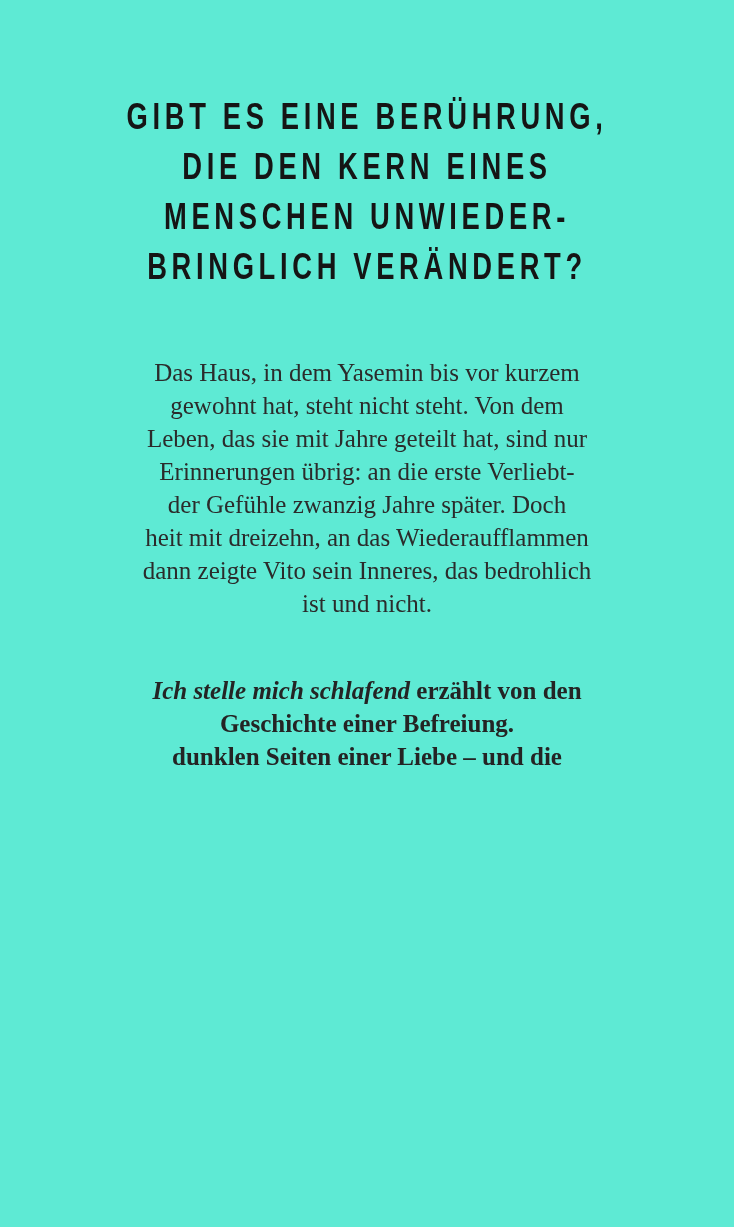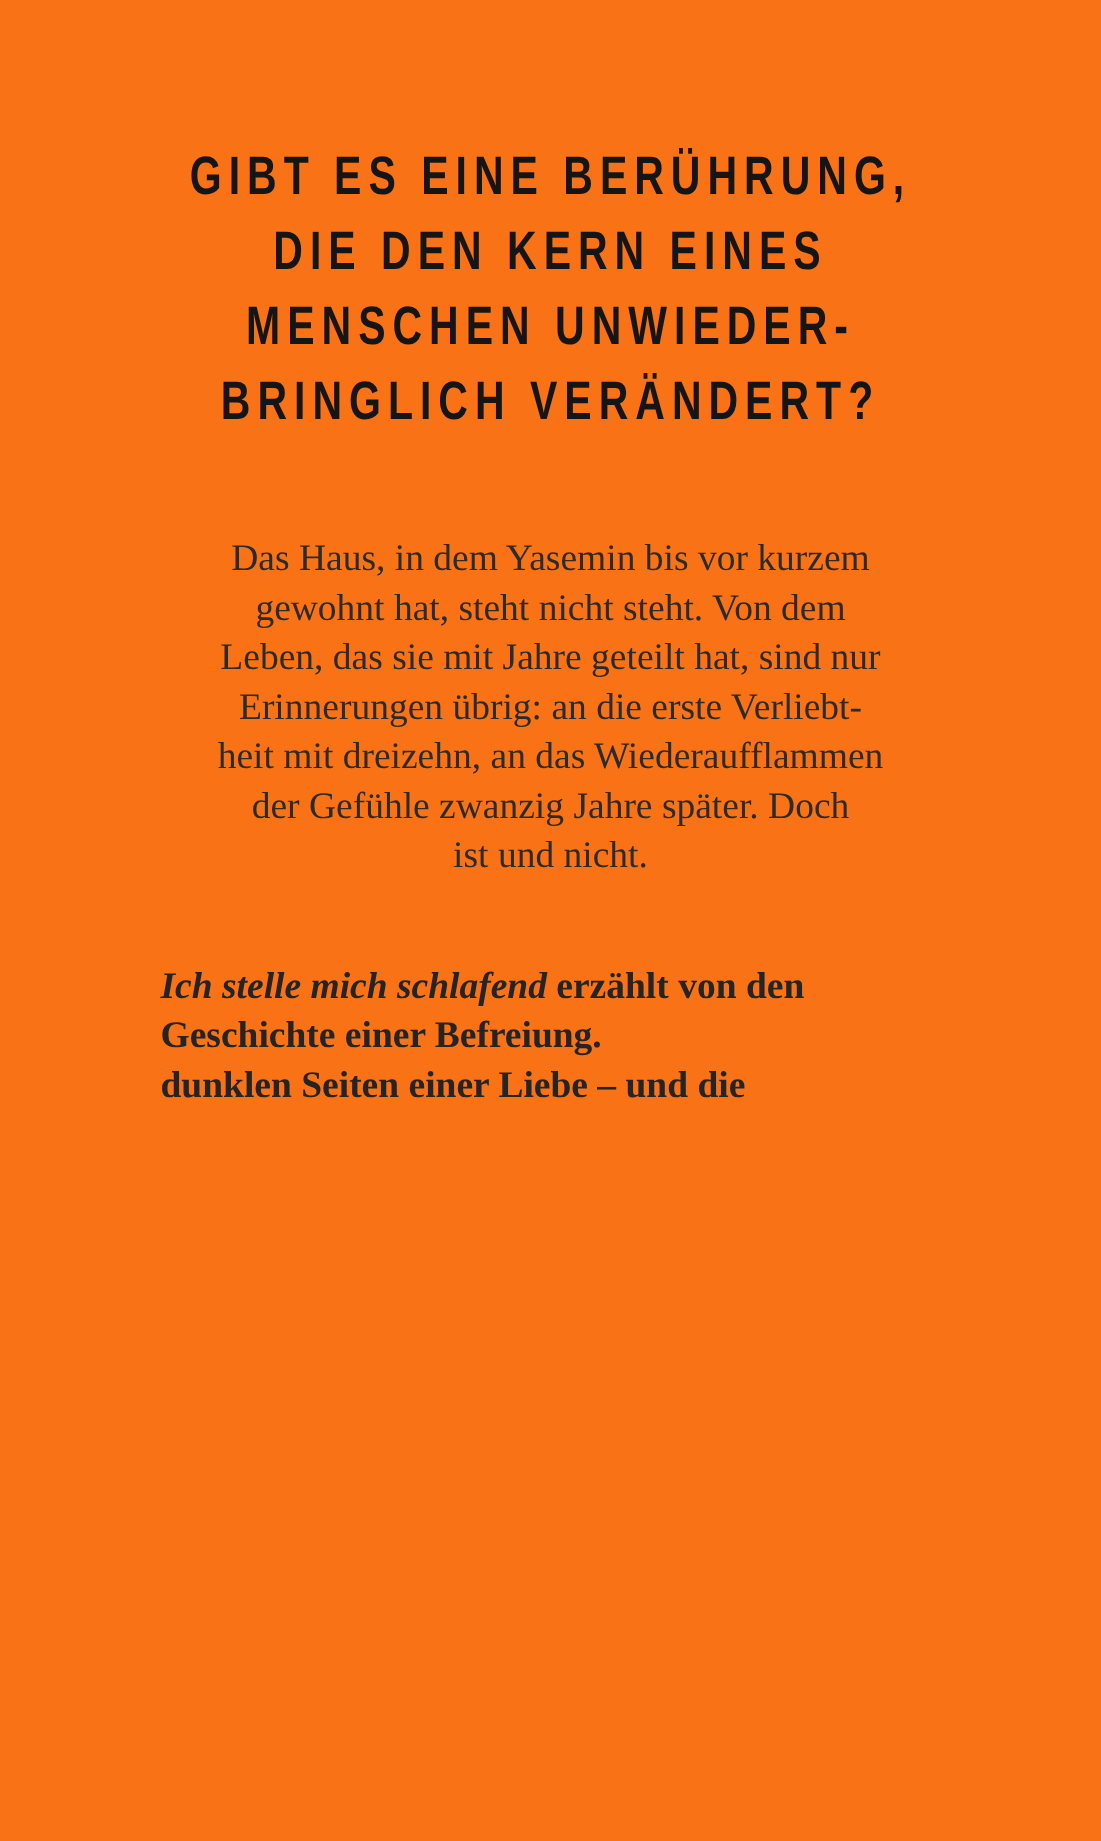--- a/index.html
+++ b/index.html
@@ -5,21 +5,21 @@
   html, body {
     margin: 0;
     padding: 0;
     background: #ffffff;
   }
   .page {
     position: relative;
     width: 734px;
     height: 1227px;
     margin: 0 auto;
-    background: #f97316;
+    background: #5eead4;
     overflow: hidden;
     box-sizing: border-box;
     padding-top: 92px;
   }
   .headline {
     width: 734px;
     text-align: center;
     font-family: "Liberation Sans", "DejaVu Sans", sans-serif;
     font-weight: 700;
     font-size: 36px;
@@ -41,20 +41,21 @@
     font-size: 25px;
     line-height: 33px;
     color: #2b2b2b;
   }
   .synopsis .body-line {
     display: block;
   }
   .tagline {
     margin: 54px auto 0 auto;
     width: 520px;
+    text-align: center;
     font-family: "Liberation Serif", "DejaVu Serif", serif;
     font-size: 25px;
     line-height: 33px;
     font-weight: 700;
     color: #242424;
   }
   .tagline .tag-line {
     display: block;
   }
   .book-title {
@@ -72,22 +73,23 @@
     <span class="hl-line">DIE DEN KERN EINES</span>
     <span class="hl-line">MENSCHEN UNWIEDER-</span>
     <span class="hl-line">BRINGLICH VERÄNDERT?</span>
   </h1>
 
   <p class="synopsis">
     <span class="body-line">Das Haus, in dem Yasemin bis vor kurzem</span>
     <span class="body-line">gewohnt hat, steht nicht steht. Von dem</span>
     <span class="body-line">Leben, das sie mit Jahre geteilt hat, sind nur</span>
     <span class="body-line">Erinnerungen übrig: an die erste Verliebt-</span>
+    <span class="body-line">der Gefühle zwanzig Jahre später. Doch</span>
     <span class="body-line">heit mit dreizehn, an das Wiederaufflammen</span>
-    <span class="body-line">der Gefühle zwanzig Jahre später. Doch</span>
+    <span class="body-line">dann zeigte Vito sein Inneres, das bedrohlich</span>
     <span class="body-line">ist und nicht.</span>
   </p>
 
   <p class="tagline">
     <span class="tag-line"><span class="book-title">Ich stelle mich schlafend</span><span> erzählt von den</span></span>
     <span class="tag-line">Geschichte einer Befreiung.</span>
     <span class="tag-line">dunklen Seiten einer Liebe – und die</span>
   </p>
 
 </div>

